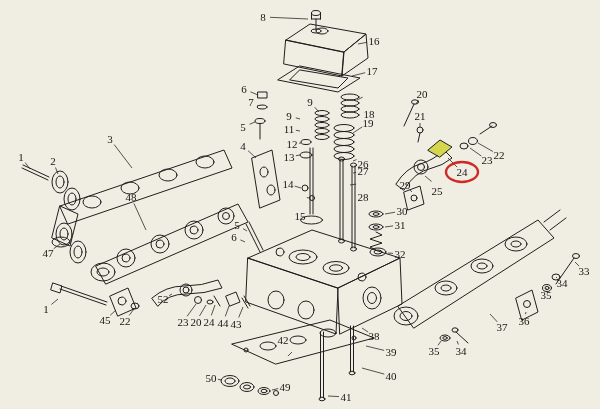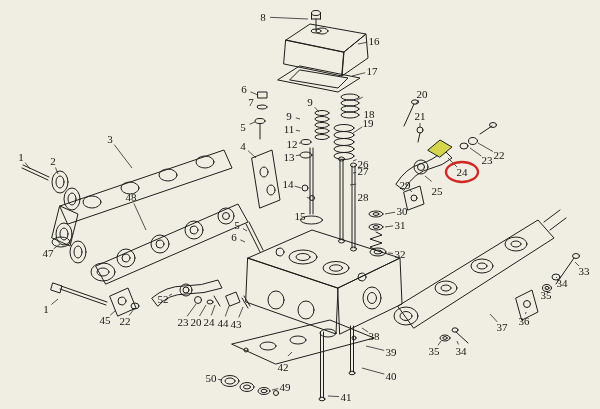--- a/index.html
+++ b/index.html
@@ -378,19 +378,19 @@
       <div class="callout" style="left: 236px; top: 324px;">43</div>
       <div class="callout" style="left: 584px; top: 271px;">33</div>
       <div class="callout" style="left: 562px; top: 283px;">34</div>
       <div class="callout" style="left: 546px; top: 295px;">35</div>
       <div class="callout" style="left: 524px; top: 321px;">36</div>
       <div class="callout" style="left: 502px; top: 327px;">37</div>
       <div class="callout" style="left: 374px; top: 336px;">38</div>
       <div class="callout" style="left: 391px; top: 352px;">39</div>
       <div class="callout" style="left: 391px; top: 376px;">40</div>
       <div class="callout" style="left: 346px; top: 397px;">41</div>
-      <div class="callout" style="left: 283px; top: 367px;">42</div>
+      <div class="callout" style="left: 283px; top: 340px;">42</div>
       <div class="callout" style="left: 434px; top: 351px;">35</div>
       <div class="callout" style="left: 461px; top: 351px;">34</div>
       <div class="callout" style="left: 211px; top: 378px;">50</div>
       <div class="callout" style="left: 285px; top: 387px;">49</div>
     </div>
 </div>
 
 </body></html>

